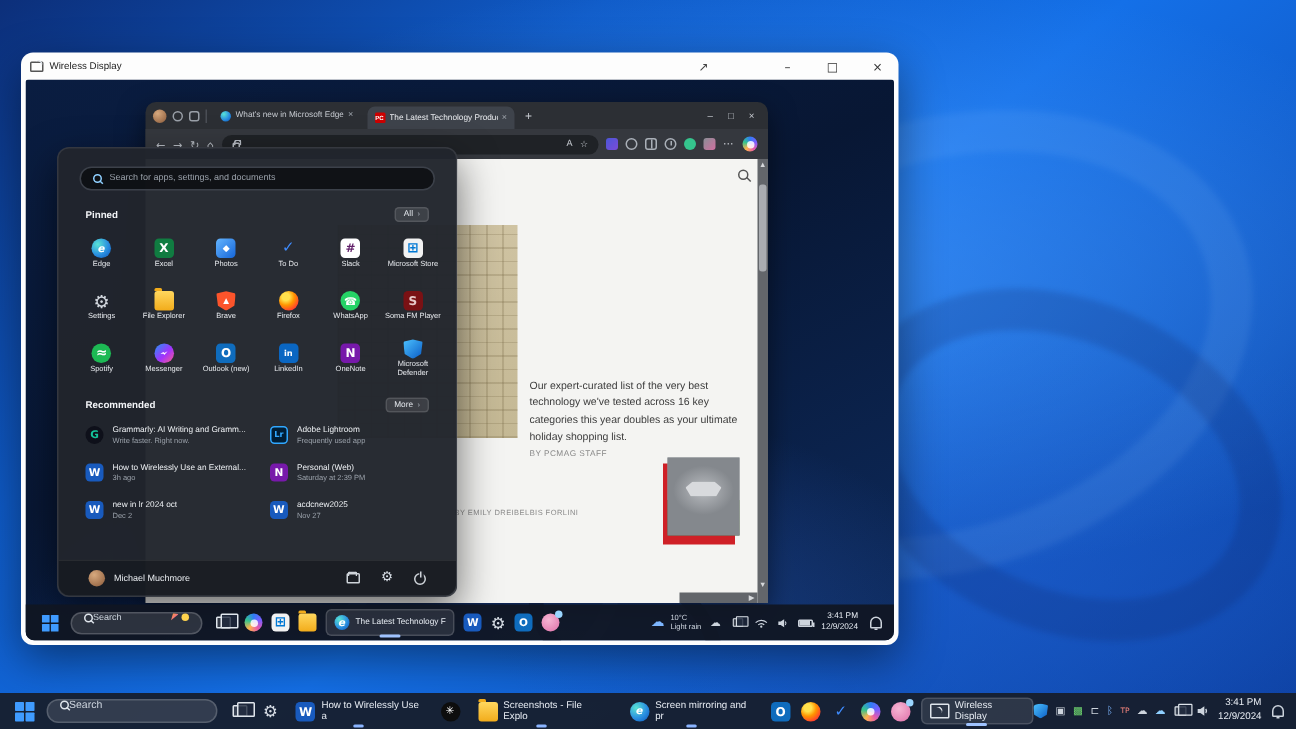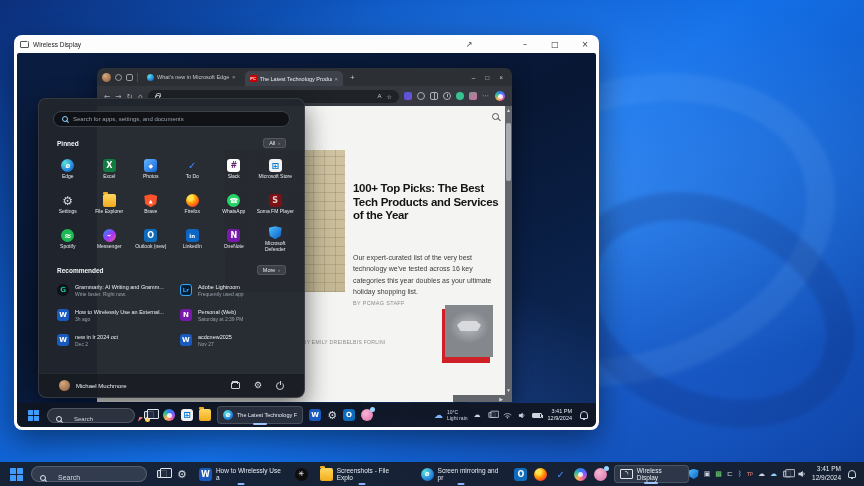--- a/index.html
+++ b/index.html
@@ -16,21 +16,21 @@
   .swirl{position:absolute;border-radius:50%;border:28px solid rgba(255,255,255,.07);filter:blur(2px);}
   #sw1{width:420px;height:300px;left:420px;top:80px;transform:rotate(-18deg);border-color:rgba(160,210,255,.10);}
   #sw2{width:300px;height:220px;left:560px;top:200px;transform:rotate(24deg);border-color:rgba(10,30,90,.18);}
 
   
   #outer-taskbar{left:0;bottom:0;width:864px;height:24px;background:rgba(22,30,44,.94);
     display:flex;align-items:center;padding:0 8px;z-index:60;}
   .otb-left{display:flex;align-items:center;gap:7px;}
   .winlogo{display:grid;grid-template-columns:6px 6px;grid-template-rows:6px 6px;gap:1px;}
   .winlogo span{background:#3f9bff;border-radius:.5px;}
-  .search-pill{display:flex;align-items:flex-end;gap:12px;background:rgba(255,255,255,.12);
+  .search-pill{display:flex;align-items:flex-start;gap:0;background:rgba(255,255,255,.12);
     border:1px solid rgba(255,255,255,.18);border-radius:10px;height:16px;padding:0 8px;width:118px;}
   .mag{width:6px;height:6px;border:1px solid #dfe5ec;border-radius:50%;position:relative;flex:0 0 auto;}
   .mag::after{content:"";position:absolute;width:3px;height:1px;background:#dfe5ec;right:-2px;bottom:-1px;transform:rotate(45deg);}
   .search-pill input{background:transparent;border:none;outline:none;color:#e8edf4;font-size:7px;width:80px;font-family:inherit;}
   .search-pill input::placeholder{color:#cfd6df;}
   .tb-ic{width:16px;height:16px;display:flex;align-items:center;justify-content:center;position:relative;flex:0 0 auto;}
   .taskview{width:10px;height:8px;border:1px solid #dfe5ec;border-radius:1px;position:relative;background:rgba(255,255,255,.15);}
   .taskview::after{content:"";position:absolute;width:10px;height:8px;border:1px solid #dfe5ec;border-radius:1px;left:2px;top:-3px;background:rgba(30,40,60,.8);}
   .gear{color:#d8dee6;font-family:"DejaVu Sans",sans-serif;font-size:11px;line-height:1;}
   .appbtn{display:flex;align-items:center;gap:4px;height:18px;padding:0 5px;border-radius:4px;color:#e6ebf2;font-size:6.5px;position:relative;}
@@ -283,21 +283,20 @@
           <span class="ext ext5" data-interactable="true"></span>
           <span class="ext ext6" data-interactable="true"></span>
           <span class="dots" data-interactable="true">⋯</span>
           <span class="ic ic-copilot s10" data-interactable="true"></span>
         </div>
       </div>
 
       <div id="page" data-interactable="false">
         <span id="page-search" data-interactable="true"></span>
         <div id="hero-img" data-interactable="true"></div>
-        <div id="art1-title" data-interactable="true">100+ Top Picks: The Best Tech Products and Services of the Year</div>
         <div id="art1-dek" data-interactable="false">Our expert-curated list of the very best technology we've tested across 16 key categories this year doubles as your ultimate holiday shopping list.</div>
         <div id="art1-byline" data-interactable="false">BY PCMAG STAFF</div>
         <div id="art2-byline" data-interactable="false">BY EMILY DREIBELBIS FORLINI</div>
         <div id="drone-wrap" data-interactable="true">
           <div id="drone-frame" data-interactable="false"></div>
           <div id="drone-img" data-interactable="false"></div>
         </div>
         <div id="vscroll" data-interactable="true">
           <span class="sarrow" data-interactable="true">▲</span>
           <div id="vthumb" data-interactable="true"></div>

